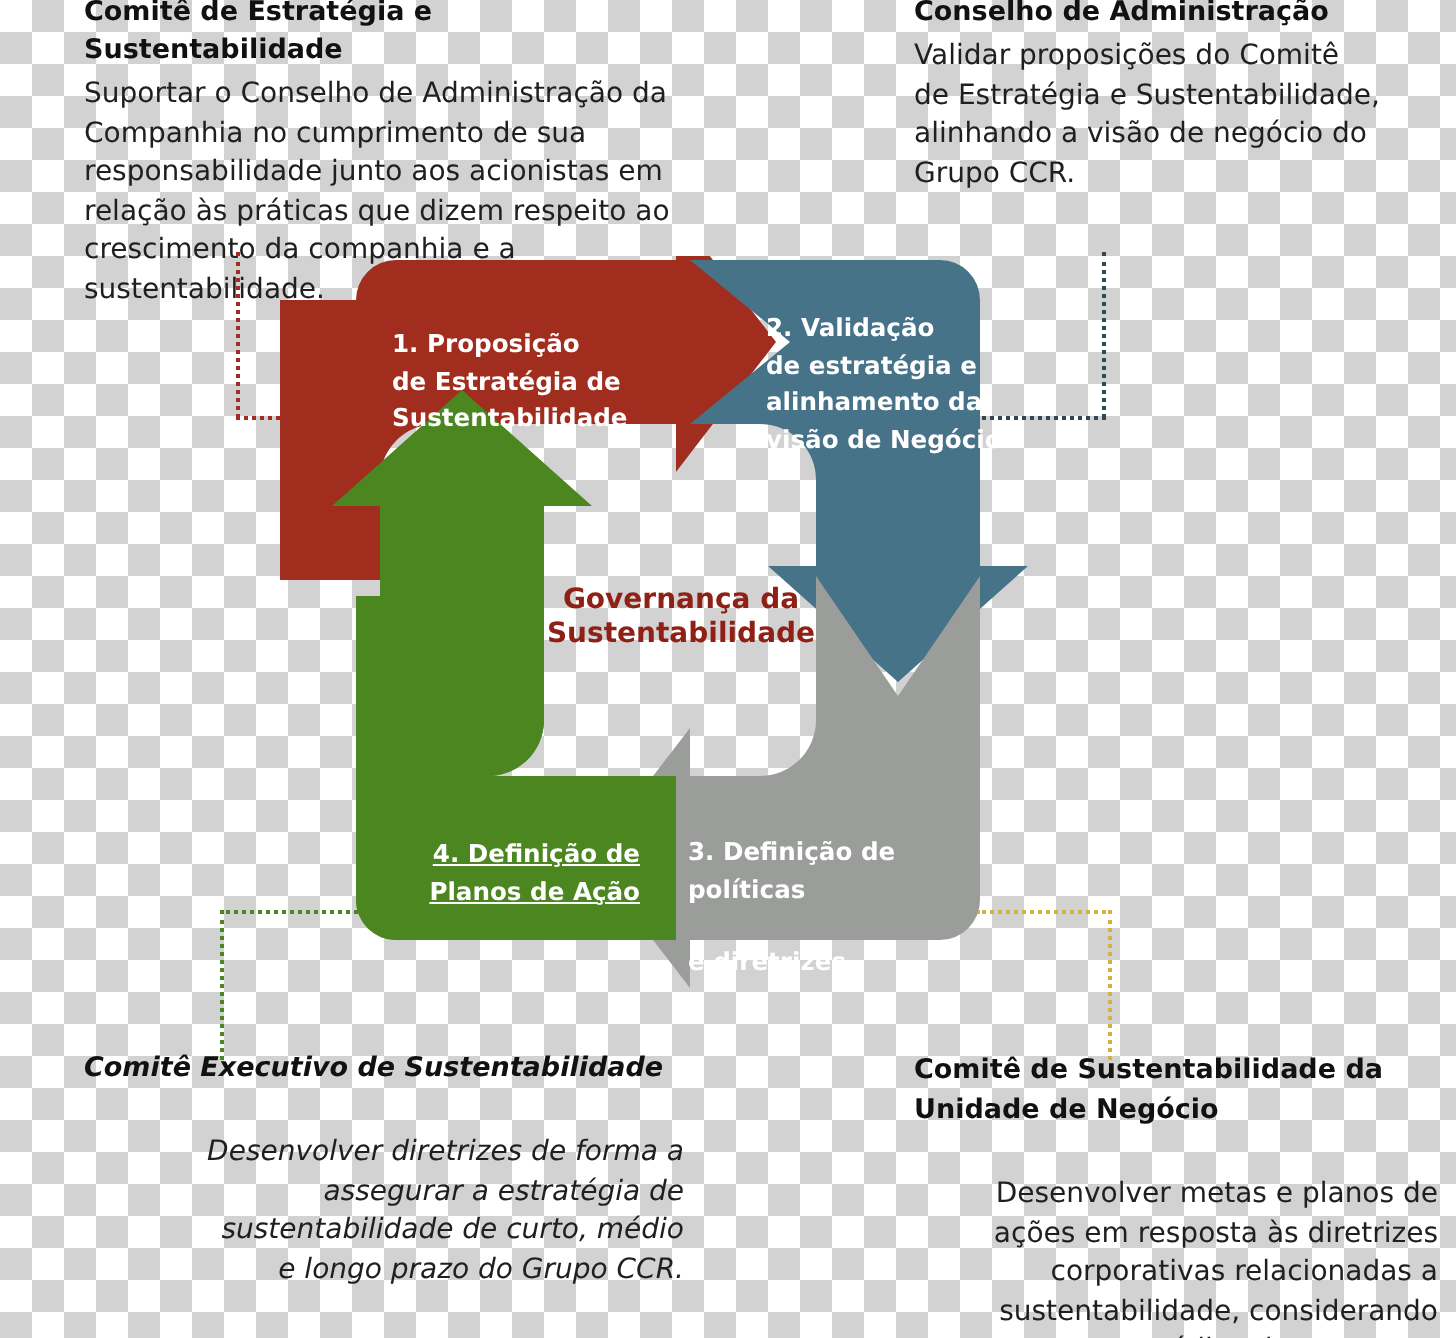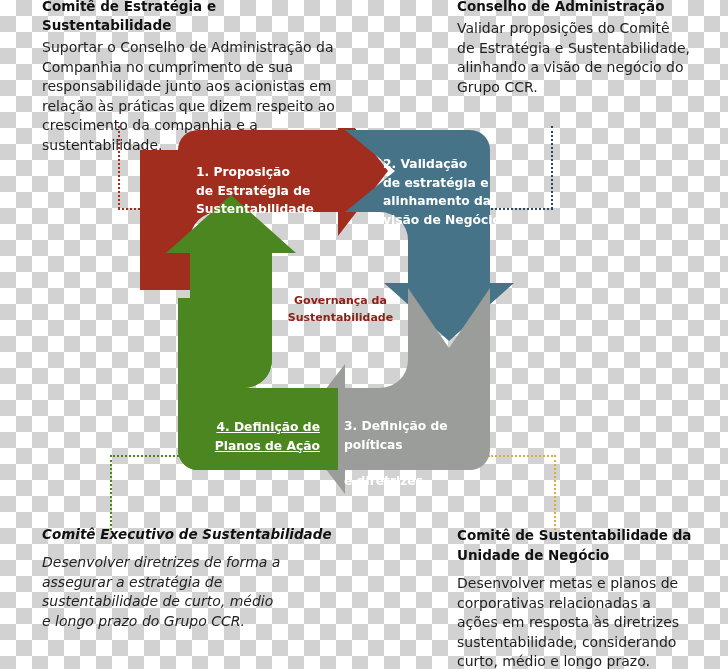--- a/index.html
+++ b/index.html
@@ -46,21 +46,21 @@
     color: #1f1f1f;
   }
   .tb-body span { display: block; }
 
   #tb-top-left   { left: 42px;  top: -3px;  width: 305px; }
   #tb-top-right  { left: 457px; top: -3px;  width: 262px; }
   #tb-bottom-left{ left: 42px;  top: 525px; width: 300px; font-style: italic; }
   #tb-bottom-right{left: 457px; top: 525px; width: 262px; }
 
   #tb-bottom-left .tb-body,
-  #tb-bottom-right .tb-body { margin-top: 9px; }
+  #tb-bottom-right .tb-body { margin-top: 23px; text-align: right; }
   #tb-bottom-right .tb-title { line-height: 20px; }
 
   
   .conn {
     position: absolute;
   }
   .conn-v {
     width: 0;
     border-left-width: 2px;
     border-left-style: dotted;
@@ -80,21 +80,21 @@
     height: 372px;
   }
 
   .center-label {
     position: absolute;
     left: 253px;
     top: 292px;
     width: 175px;
     text-align: center;
     font-weight: bold;
-    font-size: 11px;
+    font-size: 14px;
     line-height: 17px;
     color: #8e2016;
   }
   .center-label span { display: block; }
 
   
   .arrow-label {
     position: absolute;
     font-weight: bold;
     font-size: 12.3px;
@@ -254,20 +254,20 @@
     </p>
   </div>
 
   <div class="textblock" id="tb-bottom-right">
     <p class="tb-title">
       <span>Comitê de Sustentabilidade</span>
       <span>da Unidade de Negócio</span>
     </p>
     <p class="tb-body">
       <span>Desenvolver metas e planos de</span>
+      <span>ações em resposta às diretrizes</span>
       <span>corporativas relacionadas a</span>
-      <span>ações em resposta às diretrizes</span>
       <span>sustentabilidade, considerando</span>
       <span>curto, médio e longo prazo.</span>
     </p>
   </div>
 
 </div>
 
 </body></html>

